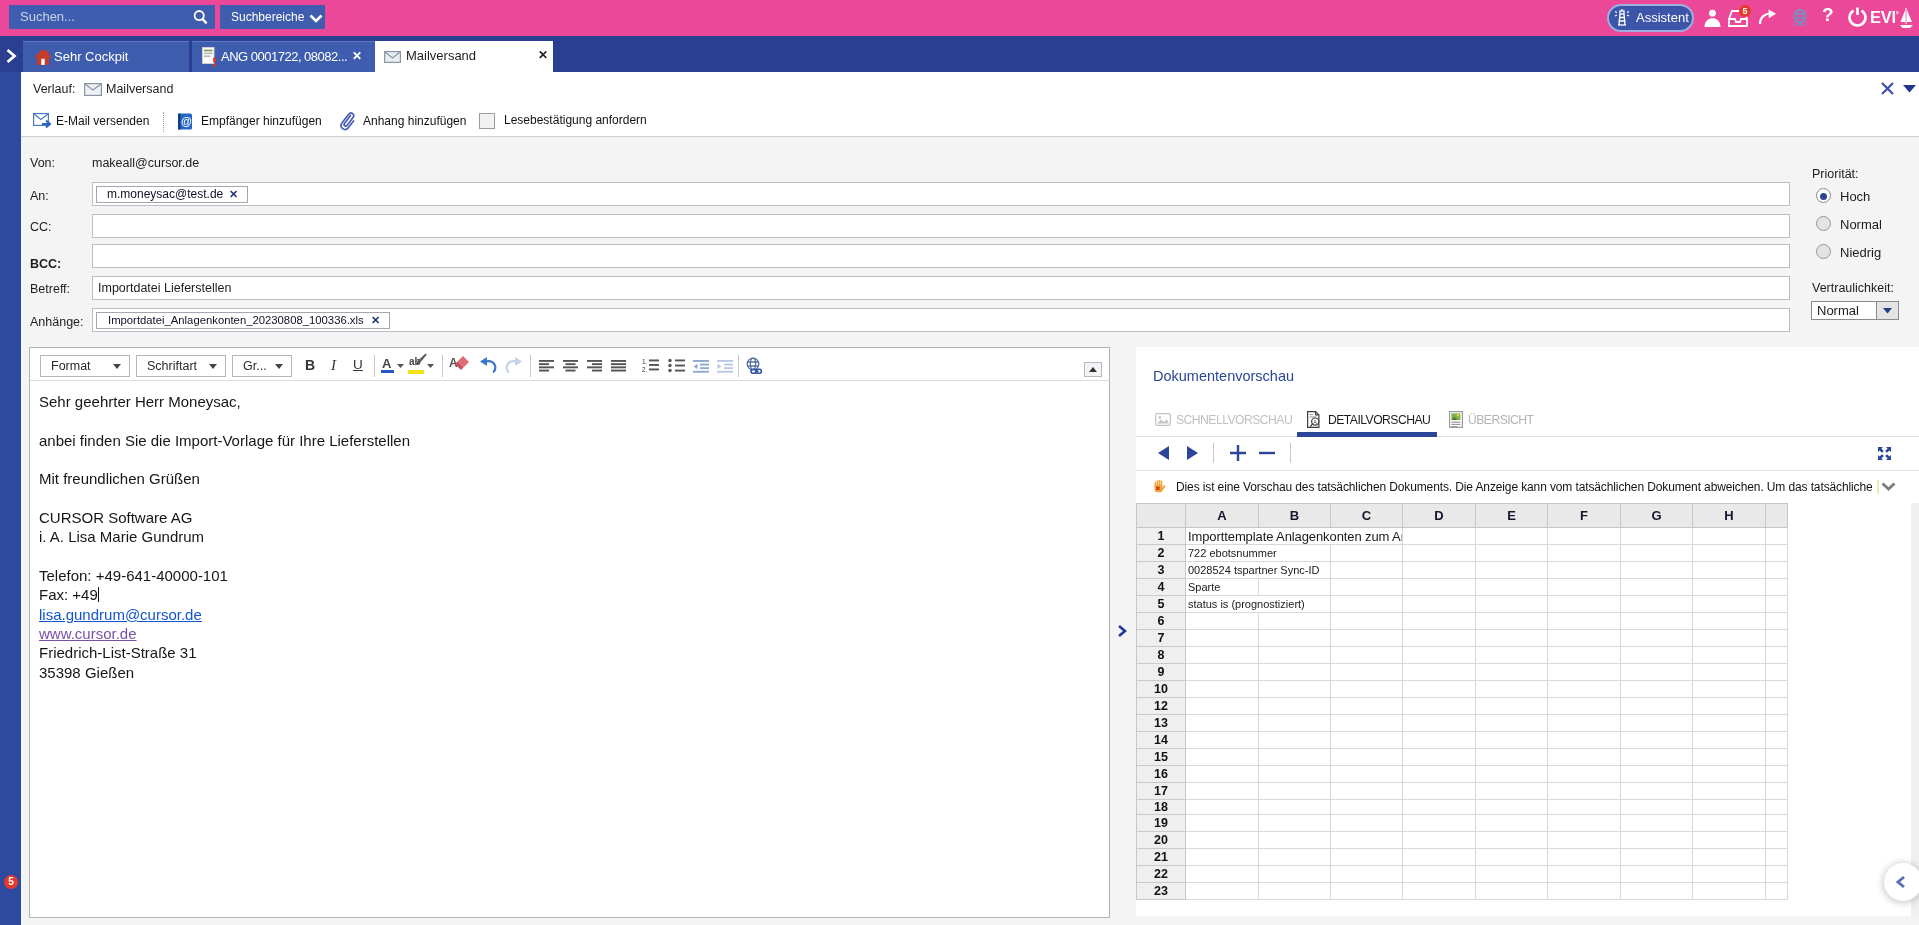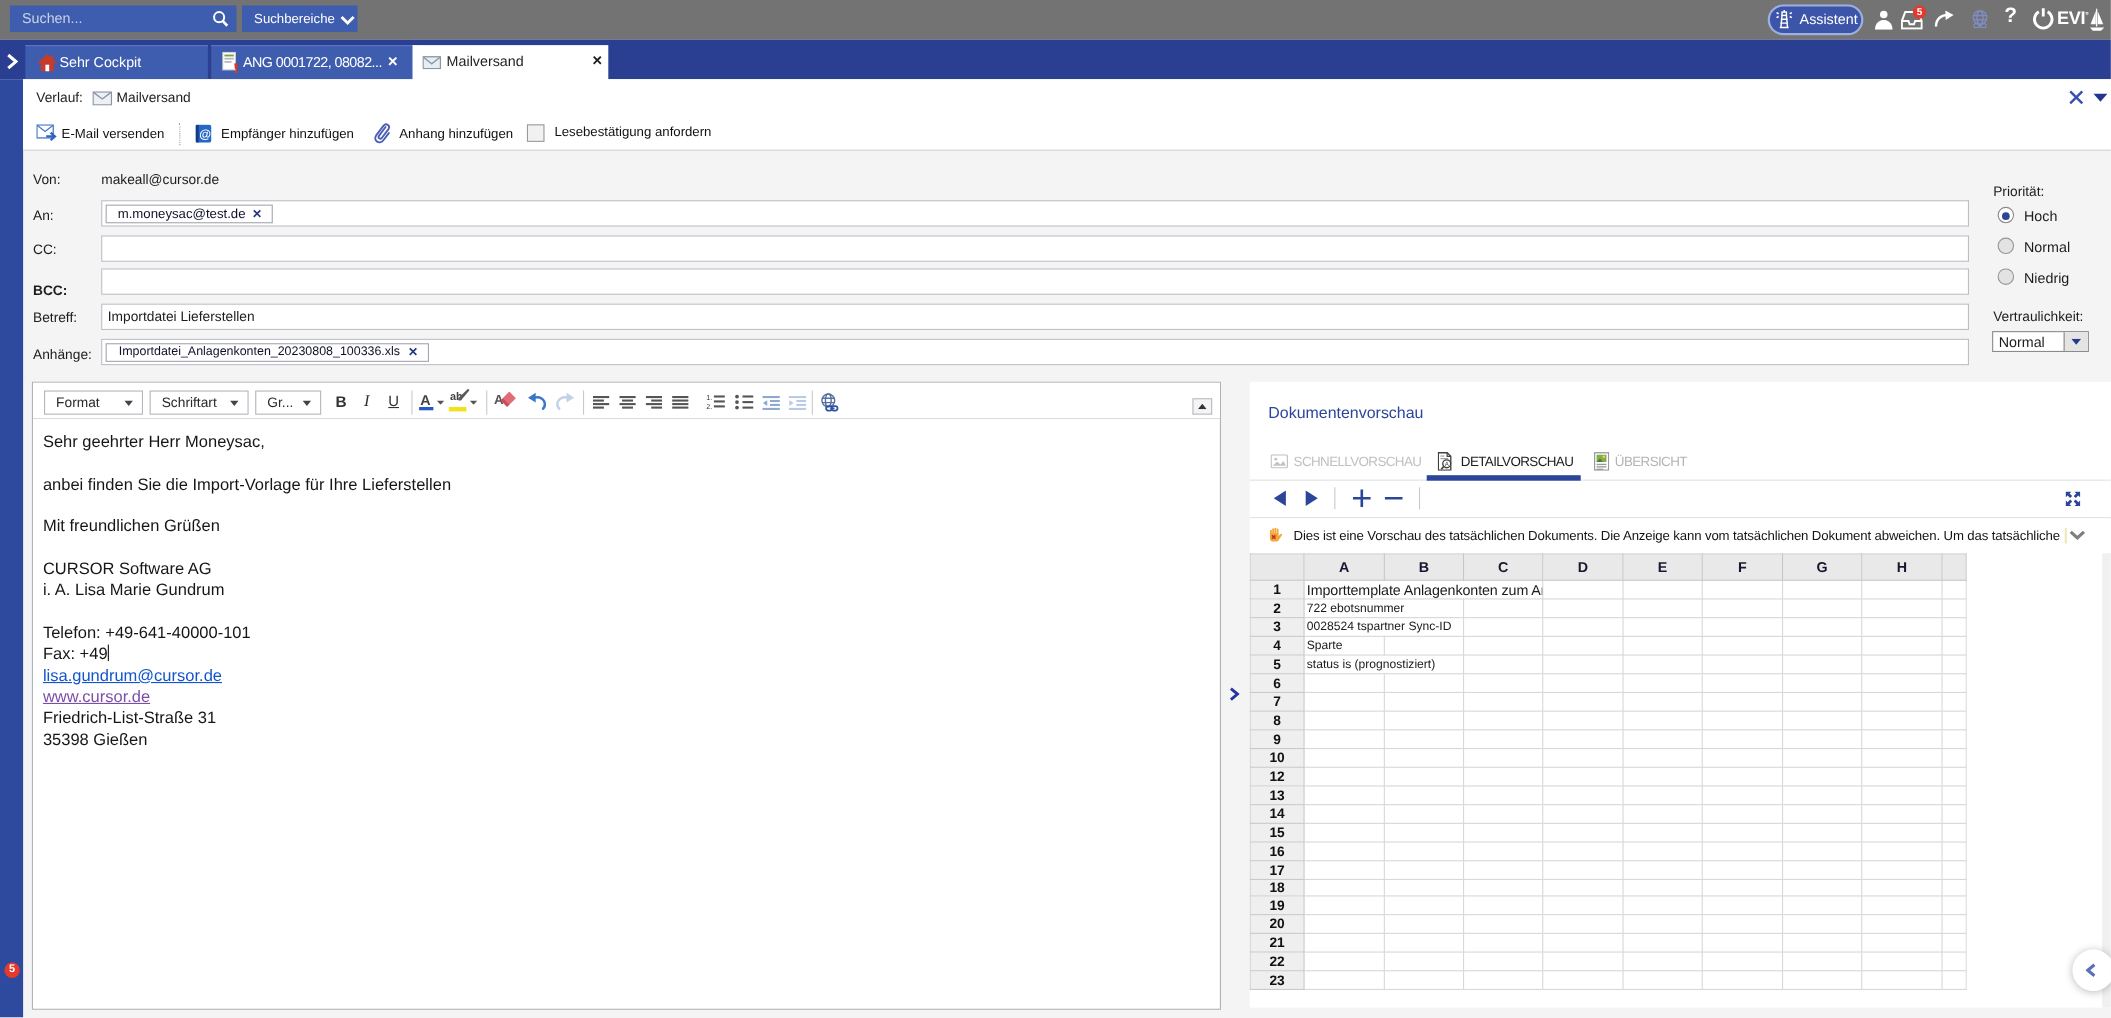--- a/index.html
+++ b/index.html
@@ -1,19 +1,19 @@
 <!DOCTYPE html>
 <html lang="de"><head><meta charset="utf-8">
 <title>Mailversand</title>
 <style>
 *{margin:0;padding:0;box-sizing:border-box;}
 html,body{width:1919px;height:925px;overflow:hidden;}
 body{font-family:"Liberation Sans",sans-serif;background:#f4f4f5;position:relative;}
 .abs{position:absolute;}
-#topbar{left:0;top:0;width:1919px;height:36px;background:#737373;}
+#topbar{left:0;top:0;width:1919px;height:36px;background:#ec4899;}
 #tabstrip{left:0;top:36px;width:1919px;height:36px;background:#2a3e92;}
 #leftstrip{left:0;top:72px;width:21px;height:853px;background:#2e4a9e;}
 #band{left:21px;top:72px;width:1898px;height:65px;background:#fff;border-bottom:1px solid #cfcfd4;}
 #editor{left:29px;top:347px;width:1081px;height:571px;background:#fff;border:1px solid #b0b2b8;}
 #panel{left:1136px;top:347px;width:783px;height:569px;background:#fff;}
 .searchbox{left:9px;top:5px;width:206px;height:24px;background:#3f5dae;color:#c9d1e9;font-size:13px;line-height:24px;padding-left:11px;}
 .suchb{left:220px;top:5px;width:105px;height:24px;background:#3f5dae;color:#fff;font-size:12px;line-height:24px;padding-left:11px;}
 .tab{top:5px;height:31px;position:absolute;background:#3f5dae;border-top:1px solid #6077c1;color:#fff;font-size:13px;line-height:29px;}
 .wlbl{color:#fff;}
 .lbl{font-size:12.5px;color:#1d1d1d;position:absolute;}

